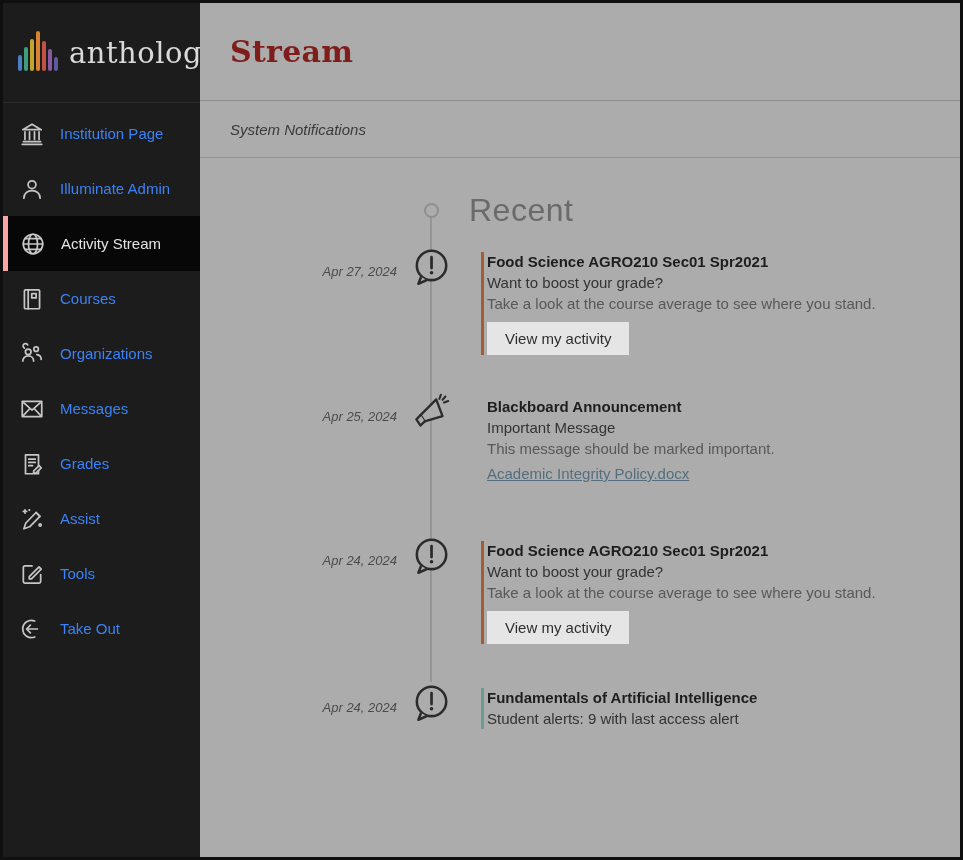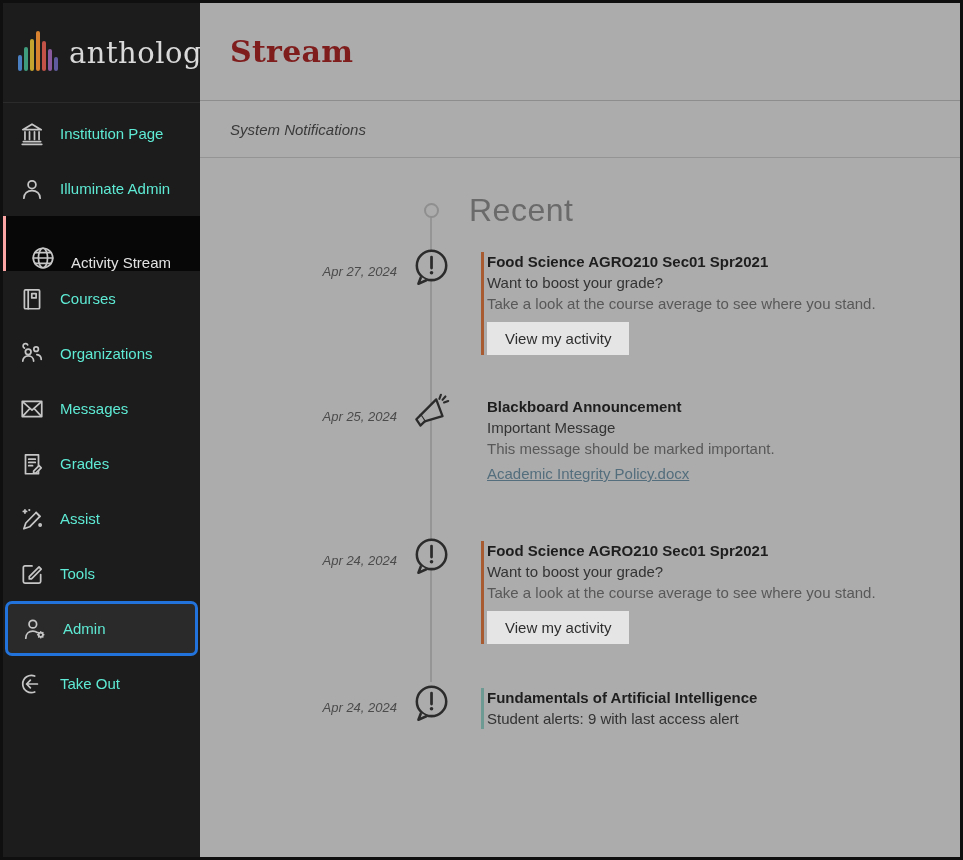--- a/index.html
+++ b/index.html
@@ -25,26 +25,25 @@
   .logo-text {
     font-family:"DejaVu Serif","Liberation Serif",serif;
     font-size:29px; color:#d9d9d9; letter-spacing:0.5px;
   }
   .nav { padding-top:3px; }
   .nav-item {
     height:55px; display:flex; align-items:center; gap:15px;
     padding:0 10px 0 15px; cursor:pointer; color:#c6c6c6;
   }
   .nav-item .nav-icon { width:27px; height:27px; display:flex; align-items:center; justify-content:center; flex:0 0 27px; }
-  .nav-item .nav-label { font-size:15px; color:#5eead4; }
+  .nav-item .nav-label { font-size:15px; color:#3b82f6; }
   .nav-item.active {
     background:#070707;
-    border-left:3px solid #fca5a5;
-    padding-left:23px;
-    align-items:flex-end;
+    border-left:5px solid #fca5a5;
+    padding-left:11px;
   }
   .nav-item.active .nav-label { color:#e2e2e2; }
   .nav-item.focused {
     border:3px solid #2273db; border-radius:7px;
     background:#2a2a2a; margin:0 2px; padding-left:13px;
   }
   
   .main { flex:1; display:flex; flex-direction:column; background:#acacac; min-width:0; }
   .main-header {
     height:98px; display:flex; align-items:center; padding-left:30px;
@@ -204,31 +203,20 @@
         </div>
         <div class="nav-item">
           <span class="nav-icon">
             <svg width="26" height="26" viewBox="0 0 24 24" fill="none" stroke="#c6c6c6" stroke-width="1.6" stroke-linecap="round" stroke-linejoin="round">
               <path d="M20 12.5V19a1.5 1.5 0 0 1-1.5 1.5h-13A1.5 1.5 0 0 1 4 19V6a1.5 1.5 0 0 1 1.5-1.5H12"></path>
               <path d="M9.5 14.5 18.5 5.5l2 2-9 9h-2z"></path>
             </svg>
           </span>
           <span class="nav-label">Tools</span>
         </div>
-        <div class="nav-item focused">
-          <span class="nav-icon">
-            <svg width="26" height="26" viewBox="0 0 24 24" fill="none" stroke="#c6c6c6" stroke-width="1.6" stroke-linecap="round" stroke-linejoin="round">
-              <circle cx="10" cy="7.5" r="3.5"></circle>
-              <path d="M3.5 20.5c0-4 2.8-6.5 6.5-6.5 1.6 0 3 .5 4.1 1.3"></path>
-              <circle cx="17.3" cy="17.3" r="2"></circle>
-              <path d="M17.3 14.4v1M17.3 19.2v1M14.4 17.3h1M19.2 17.3h1M15.3 15.3l.7.7M18.6 18.6l.7.7M19.3 15.3l-.7.7M16 18.6l-.7.7" stroke-width="1.3"></path>
-            </svg>
-          </span>
-          <span class="nav-label">Admin</span>
-        </div>
         <div class="nav-item">
           <span class="nav-icon">
             <svg width="26" height="26" viewBox="0 0 24 24" fill="none" stroke="#c6c6c6" stroke-width="1.6" stroke-linecap="round" stroke-linejoin="round">
               <path d="M14.5 4.6a8 8 0 1 0 0 14.8"></path>
               <path d="M7 12h10M10.5 8.5 7 12l3.5 3.5"></path>
             </svg>
           </span>
           <span class="nav-label">Take Out</span>
         </div>
       </nav>

